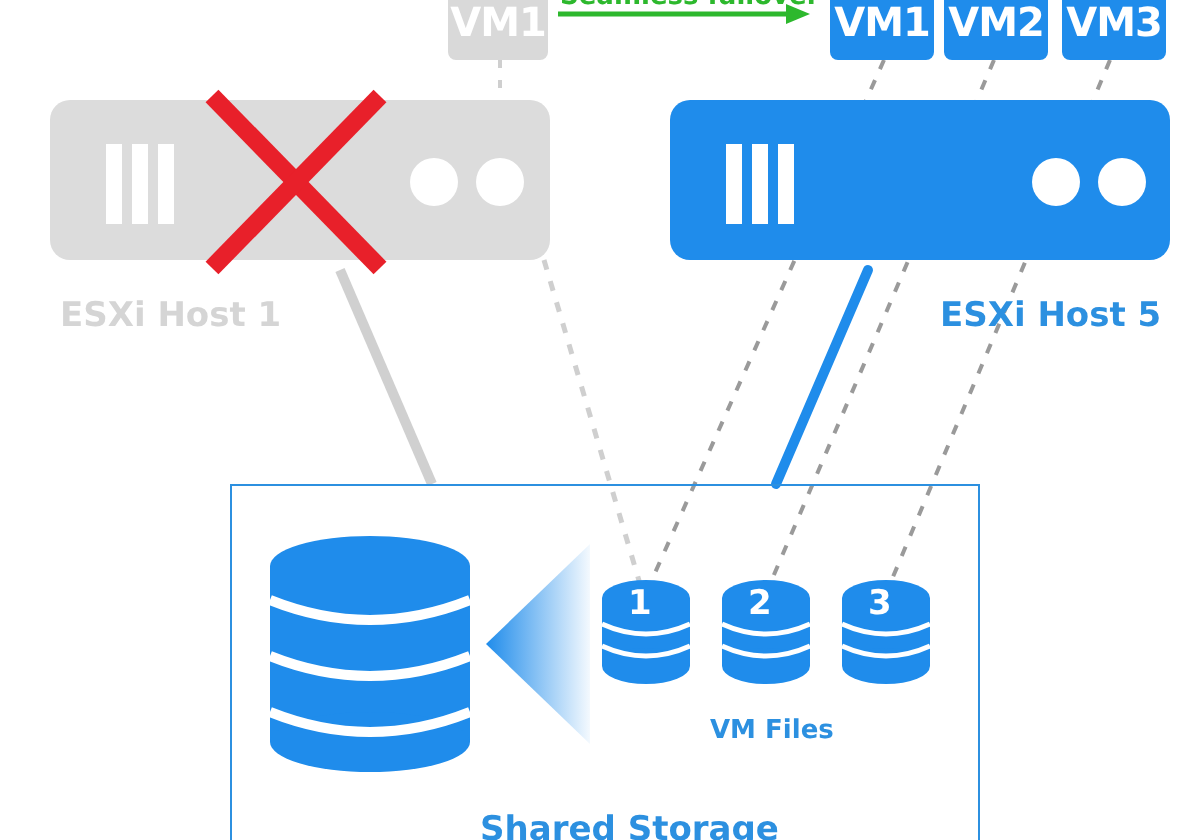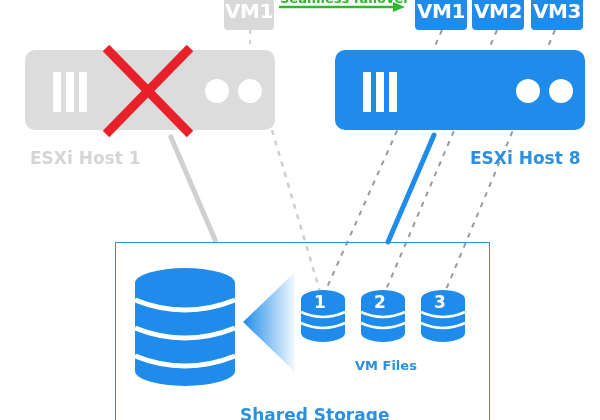--- a/index.html
+++ b/index.html
@@ -67,21 +67,21 @@
 </svg>
 <div class="hostlabel" style="left:30px;top:148px;color:#d5d5d5;">ESXi Host 1</div>
 
 <div class="host blue">
   <div class="bar" style="left:28px;top:22px;"></div>
   <div class="bar" style="left:41px;top:22px;"></div>
   <div class="bar" style="left:54px;top:22px;"></div>
 </div>
 <div class="dot" style="left:516px;"></div>
 <div class="dot" style="left:549px;"></div>
-<div class="hostlabel" style="left:470px;top:148px;color:#2c90e0;">ESXi Host 8</div>
+<div class="hostlabel" style="left:470px;top:148px;color:#2c90e0;">ESXi Host 5</div>
 
 <div class="storage"></div>
 
 <svg class="abs" width="110" height="120" style="left:130px;top:268px;">
   <g fill="#1f8ceb">
     <ellipse cx="55" cy="15" rx="50" ry="15"></ellipse>
     <rect x="5" y="15" width="100" height="88"></rect>
     <ellipse cx="55" cy="103" rx="50" ry="15"></ellipse>
   </g>
   <g fill="none" stroke="#fff" stroke-width="5">

